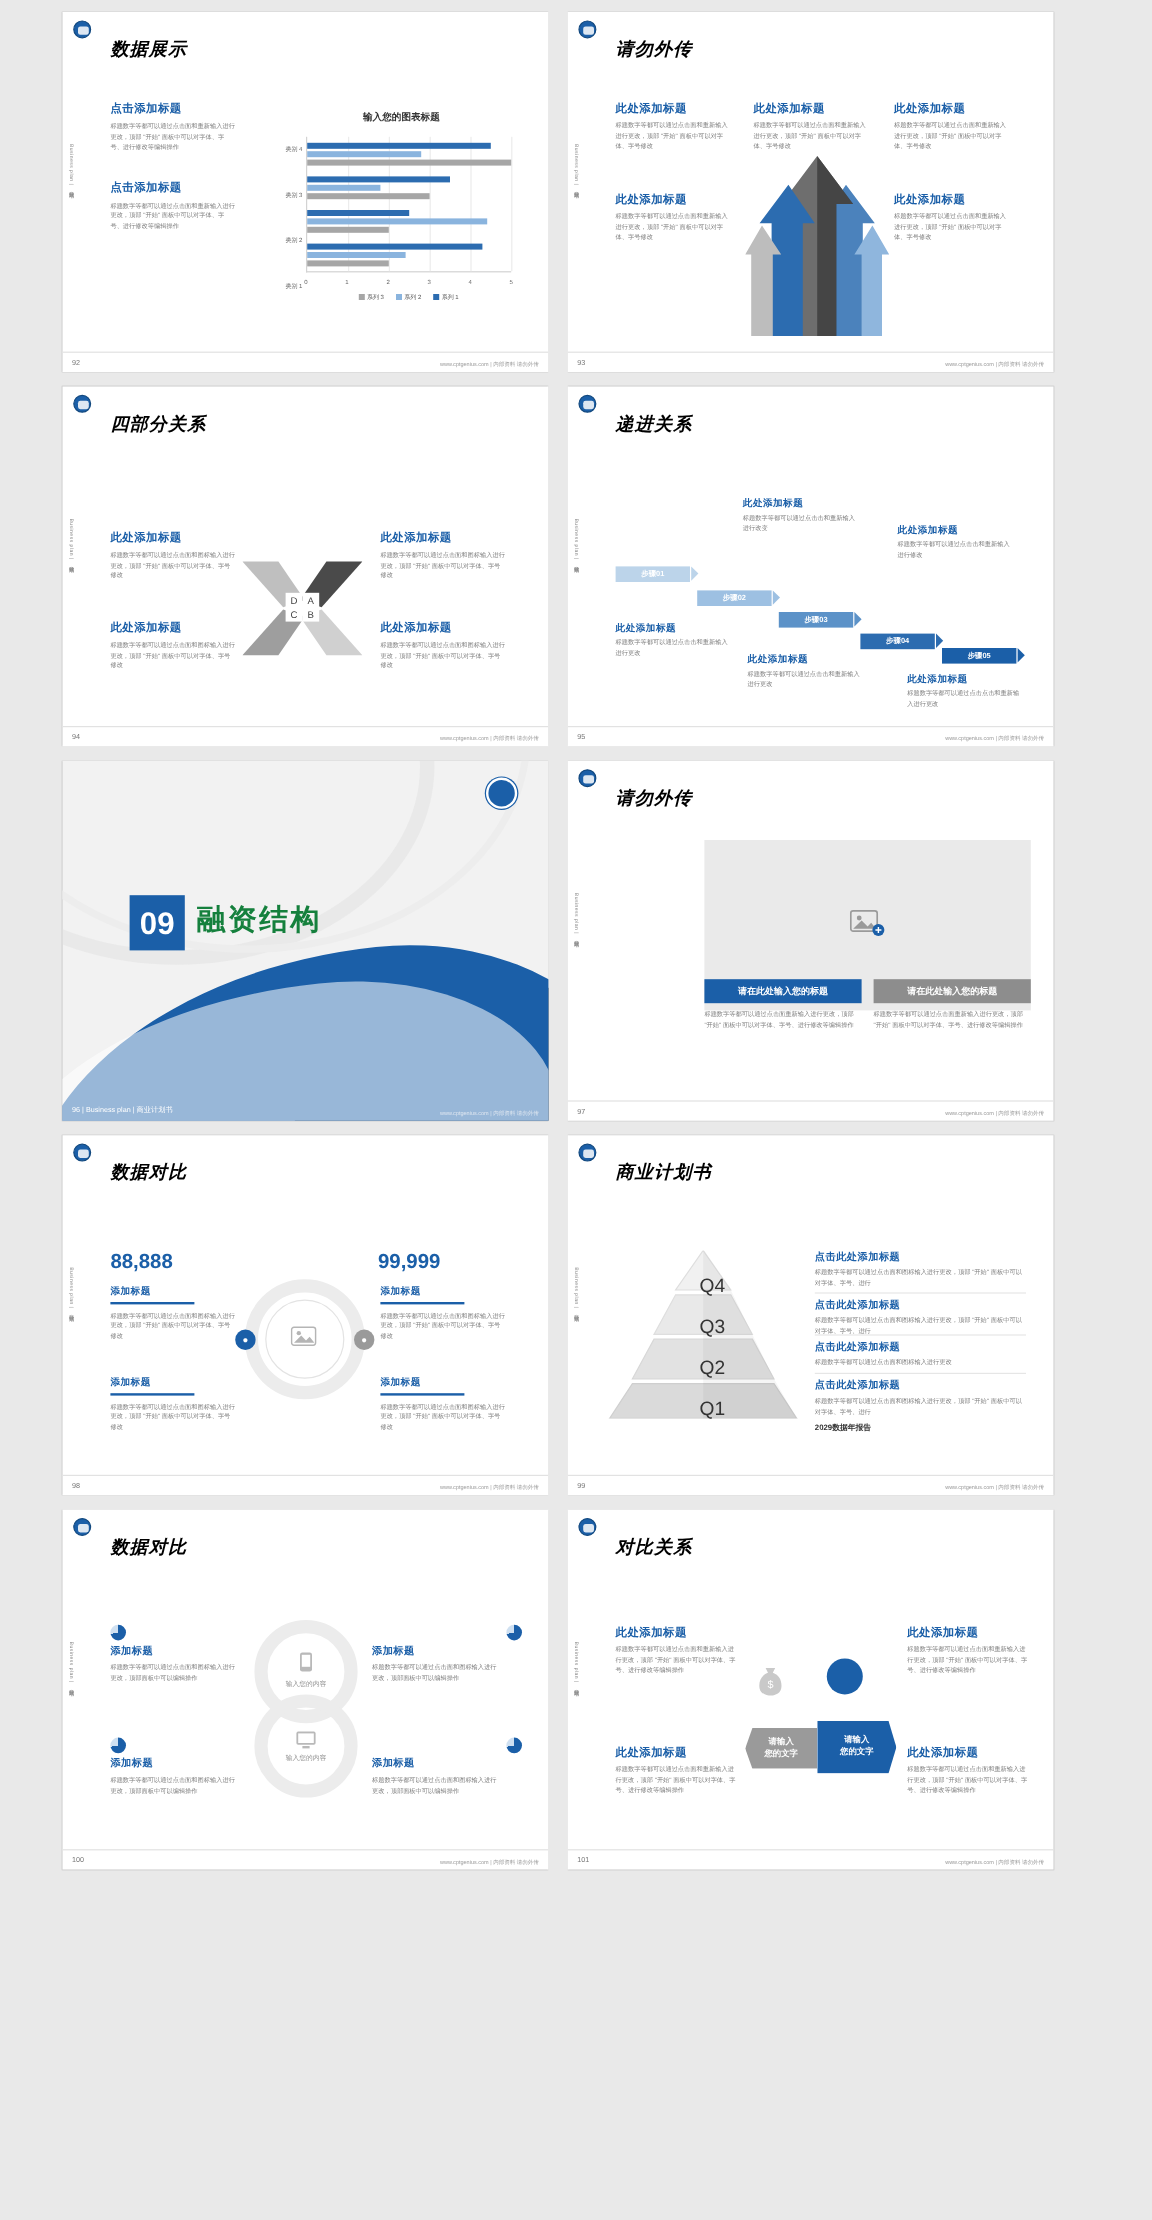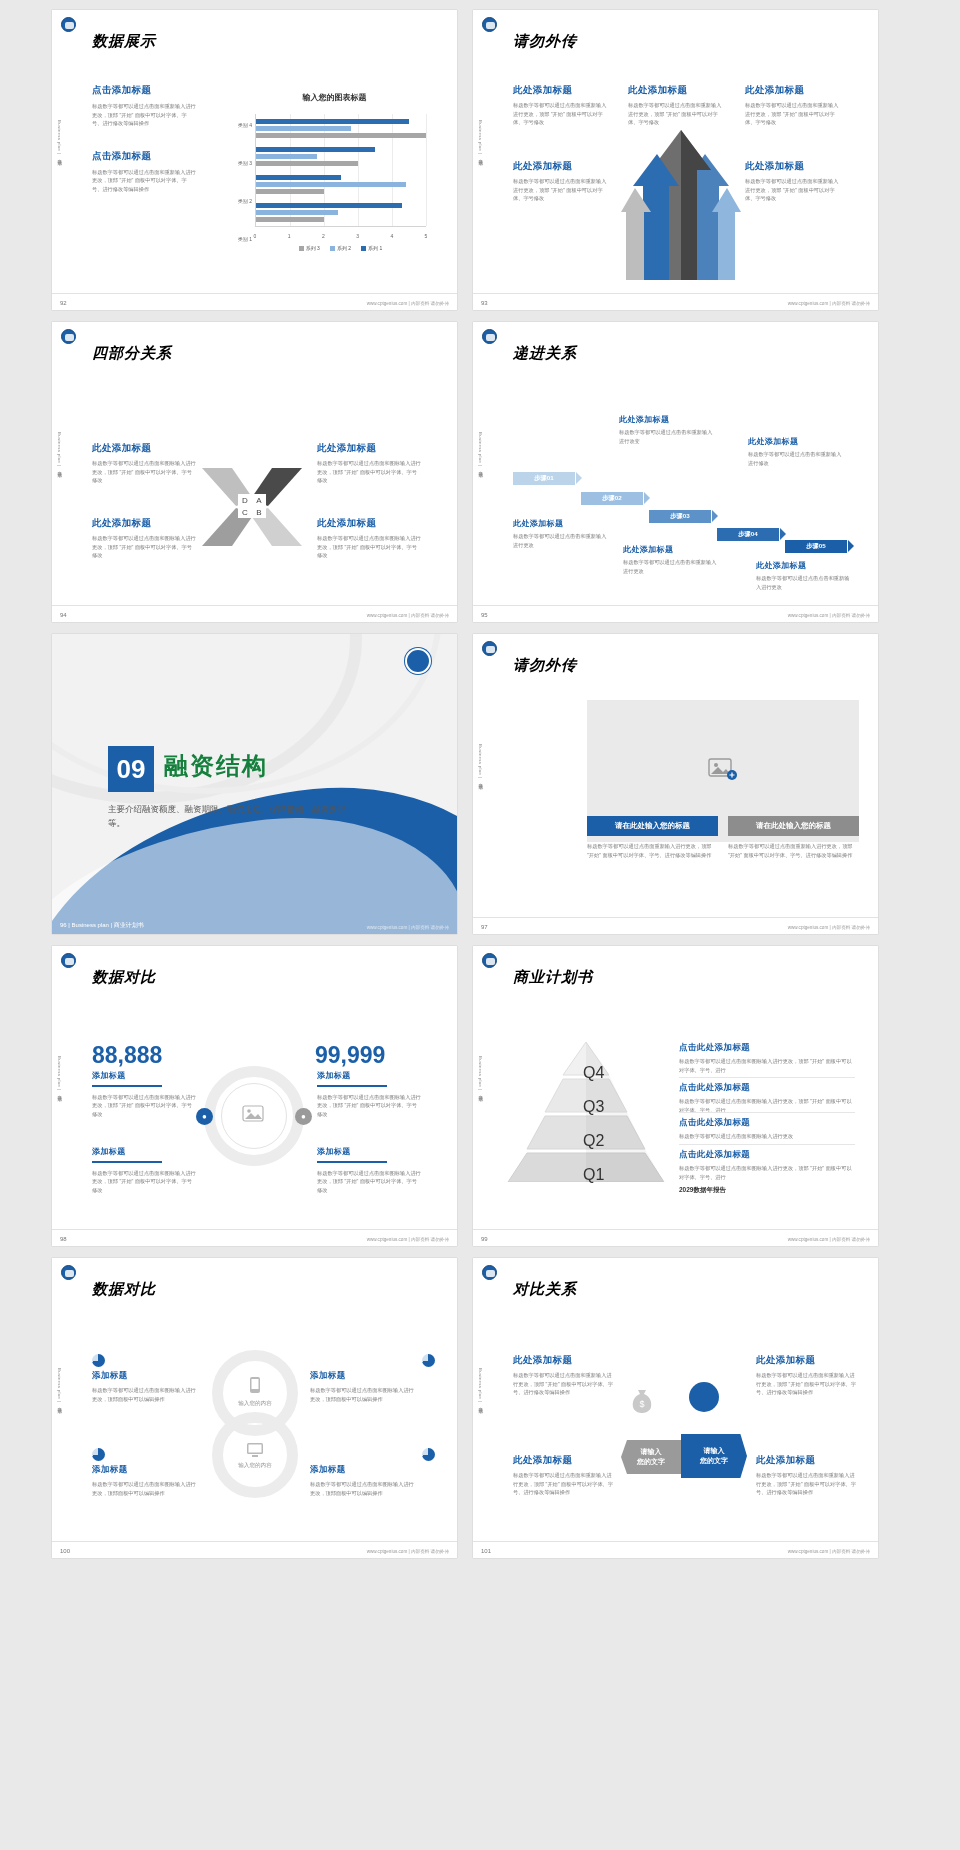--- a/index.html
+++ b/index.html
@@ -135,21 +135,21 @@
   .s97 .imgicon { position: absolute; left: 50%; top: 56px; transform: translateX(-50%); }
   .s97 .tabs { position: absolute; left: 114px; top: 182px; width: 272px; display: flex; gap: 10px; }
   .s97 .tab { flex: 1; height: 20px; display: flex; align-items: center; justify-content: center;
     color: #fff; font-size: 7.5px; font-weight: bold; }
   .s97 .tA { background: #1b5fa8; }
   .s97 .tB { background: #8d8d8d; }
   .s97 .cols { position: absolute; left: 114px; top: 208px; width: 272px; display: flex; gap: 10px; }
   .s97 .cols .bd { flex: 1; }
 
   
-  .s98 .big { font-size: 23px; font-weight: bold; color: #1b5fa8; }
+  .s98 .big { font-size: 17px; font-weight: bold; color: #1b5fa8; }
   .s98 .ul { height: 1.5px; background: #1b5fa8; width: 70px; margin: 4px 0 6px 0; }
   .s98 .blk { position: absolute; width: 104px; }
   .ringwrap { position: absolute; left: 152px; top: 120px; width: 100px; height: 100px; }
   .ring { position: absolute; inset: 0; border: 11px solid #ececec; border-radius: 50%; }
   .ring2 { position: absolute; inset: 17px; border: 1px solid #e3e3e3; border-radius: 50%; }
   .dot { position: absolute; width: 17px; height: 17px; border-radius: 50%; background: #1b5fa8; color:#fff;
     display: flex; align-items: center; justify-content: center; font-size: 8px; }
   .dot.gray { background: #9a9a9a; }
 
   
@@ -385,21 +385,20 @@
   <div class="slide cover">
     <div class="arcs"></div>
     <div class="arcs2"></div>
     <div class="swoosh2"></div>
     <div class="swoosh1"></div>
     <div class="swoosh3"></div>
     <div class="badge"></div>
 
     <div class="num">09</div>
     <div class="ctitle">融资结构</div>
-    <div class="csub">主要介绍融资额度、融资期限、融资用途、保障措施、融资要求等。</div>
 
     <div class="cfoot">96  |  Business plan | 商业计划书</div>
     <div class="cfootr">www.cptgenius.com | 内部资料 请勿外传</div>
   </div>
 
   <div class="slide s97">
     <div class="logo"></div>
     <div class="vtext">Business plan | 商业计划书</div>
     <div class="title">请勿外传</div>
 

